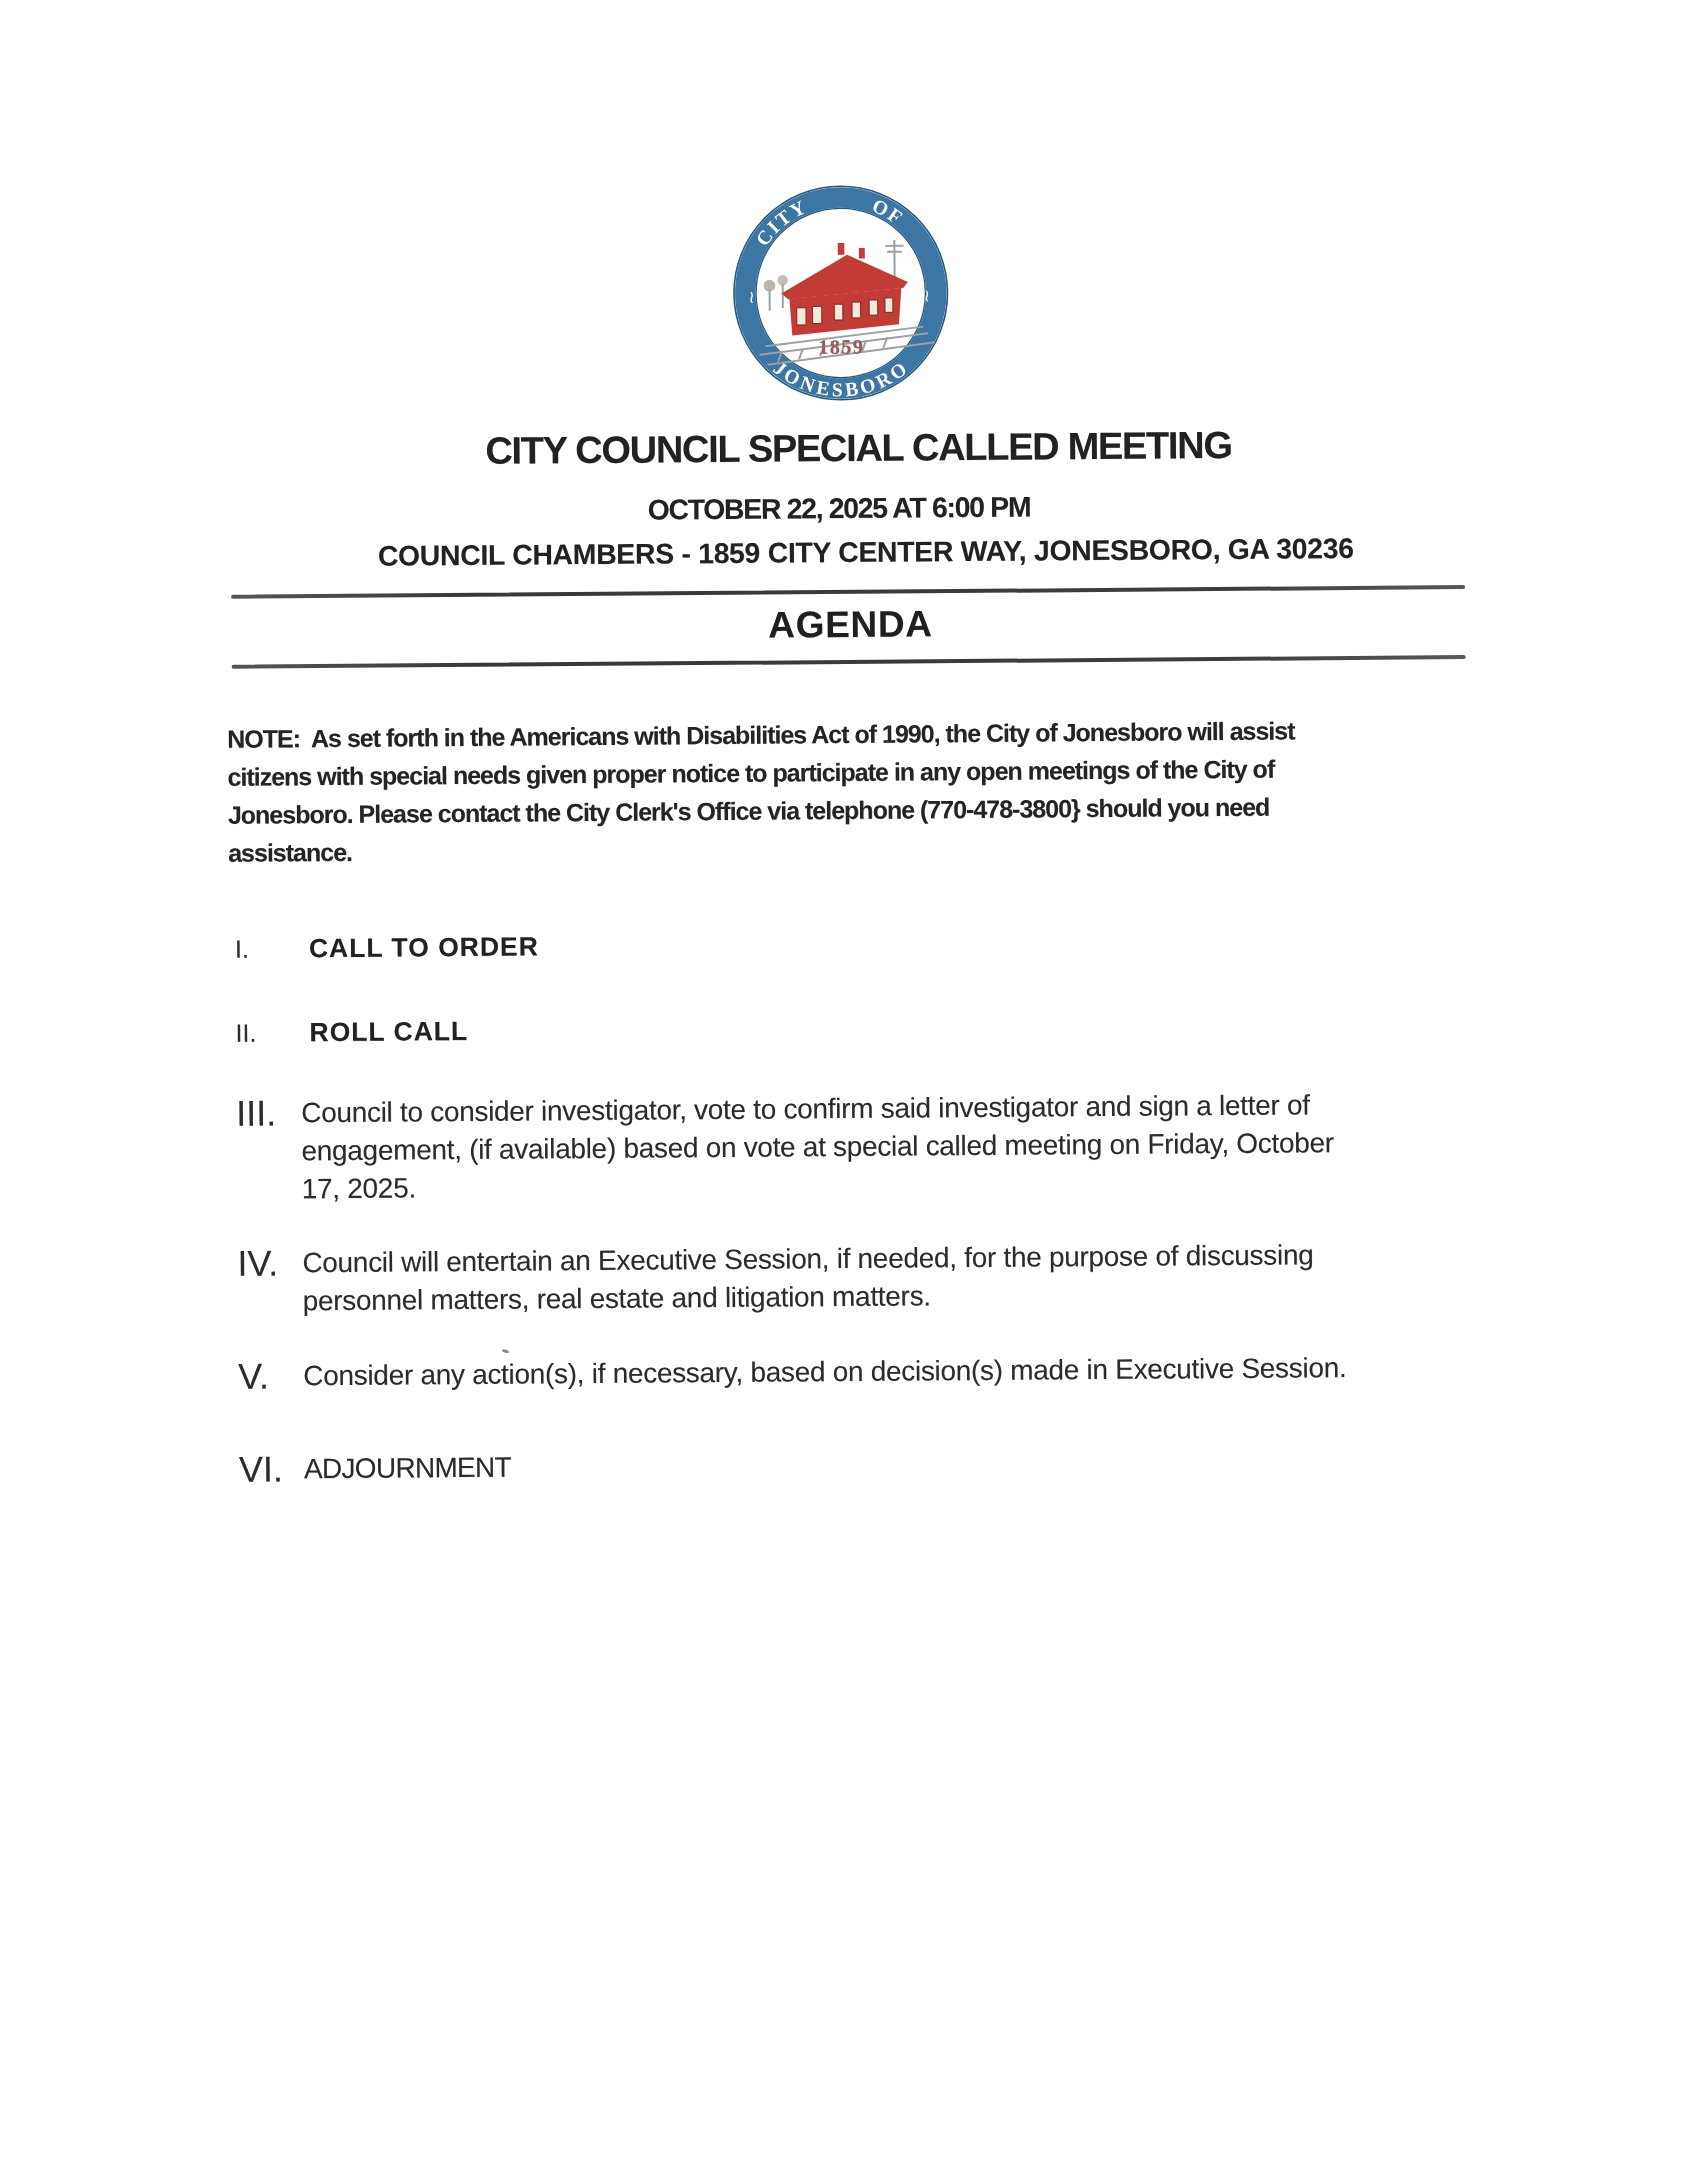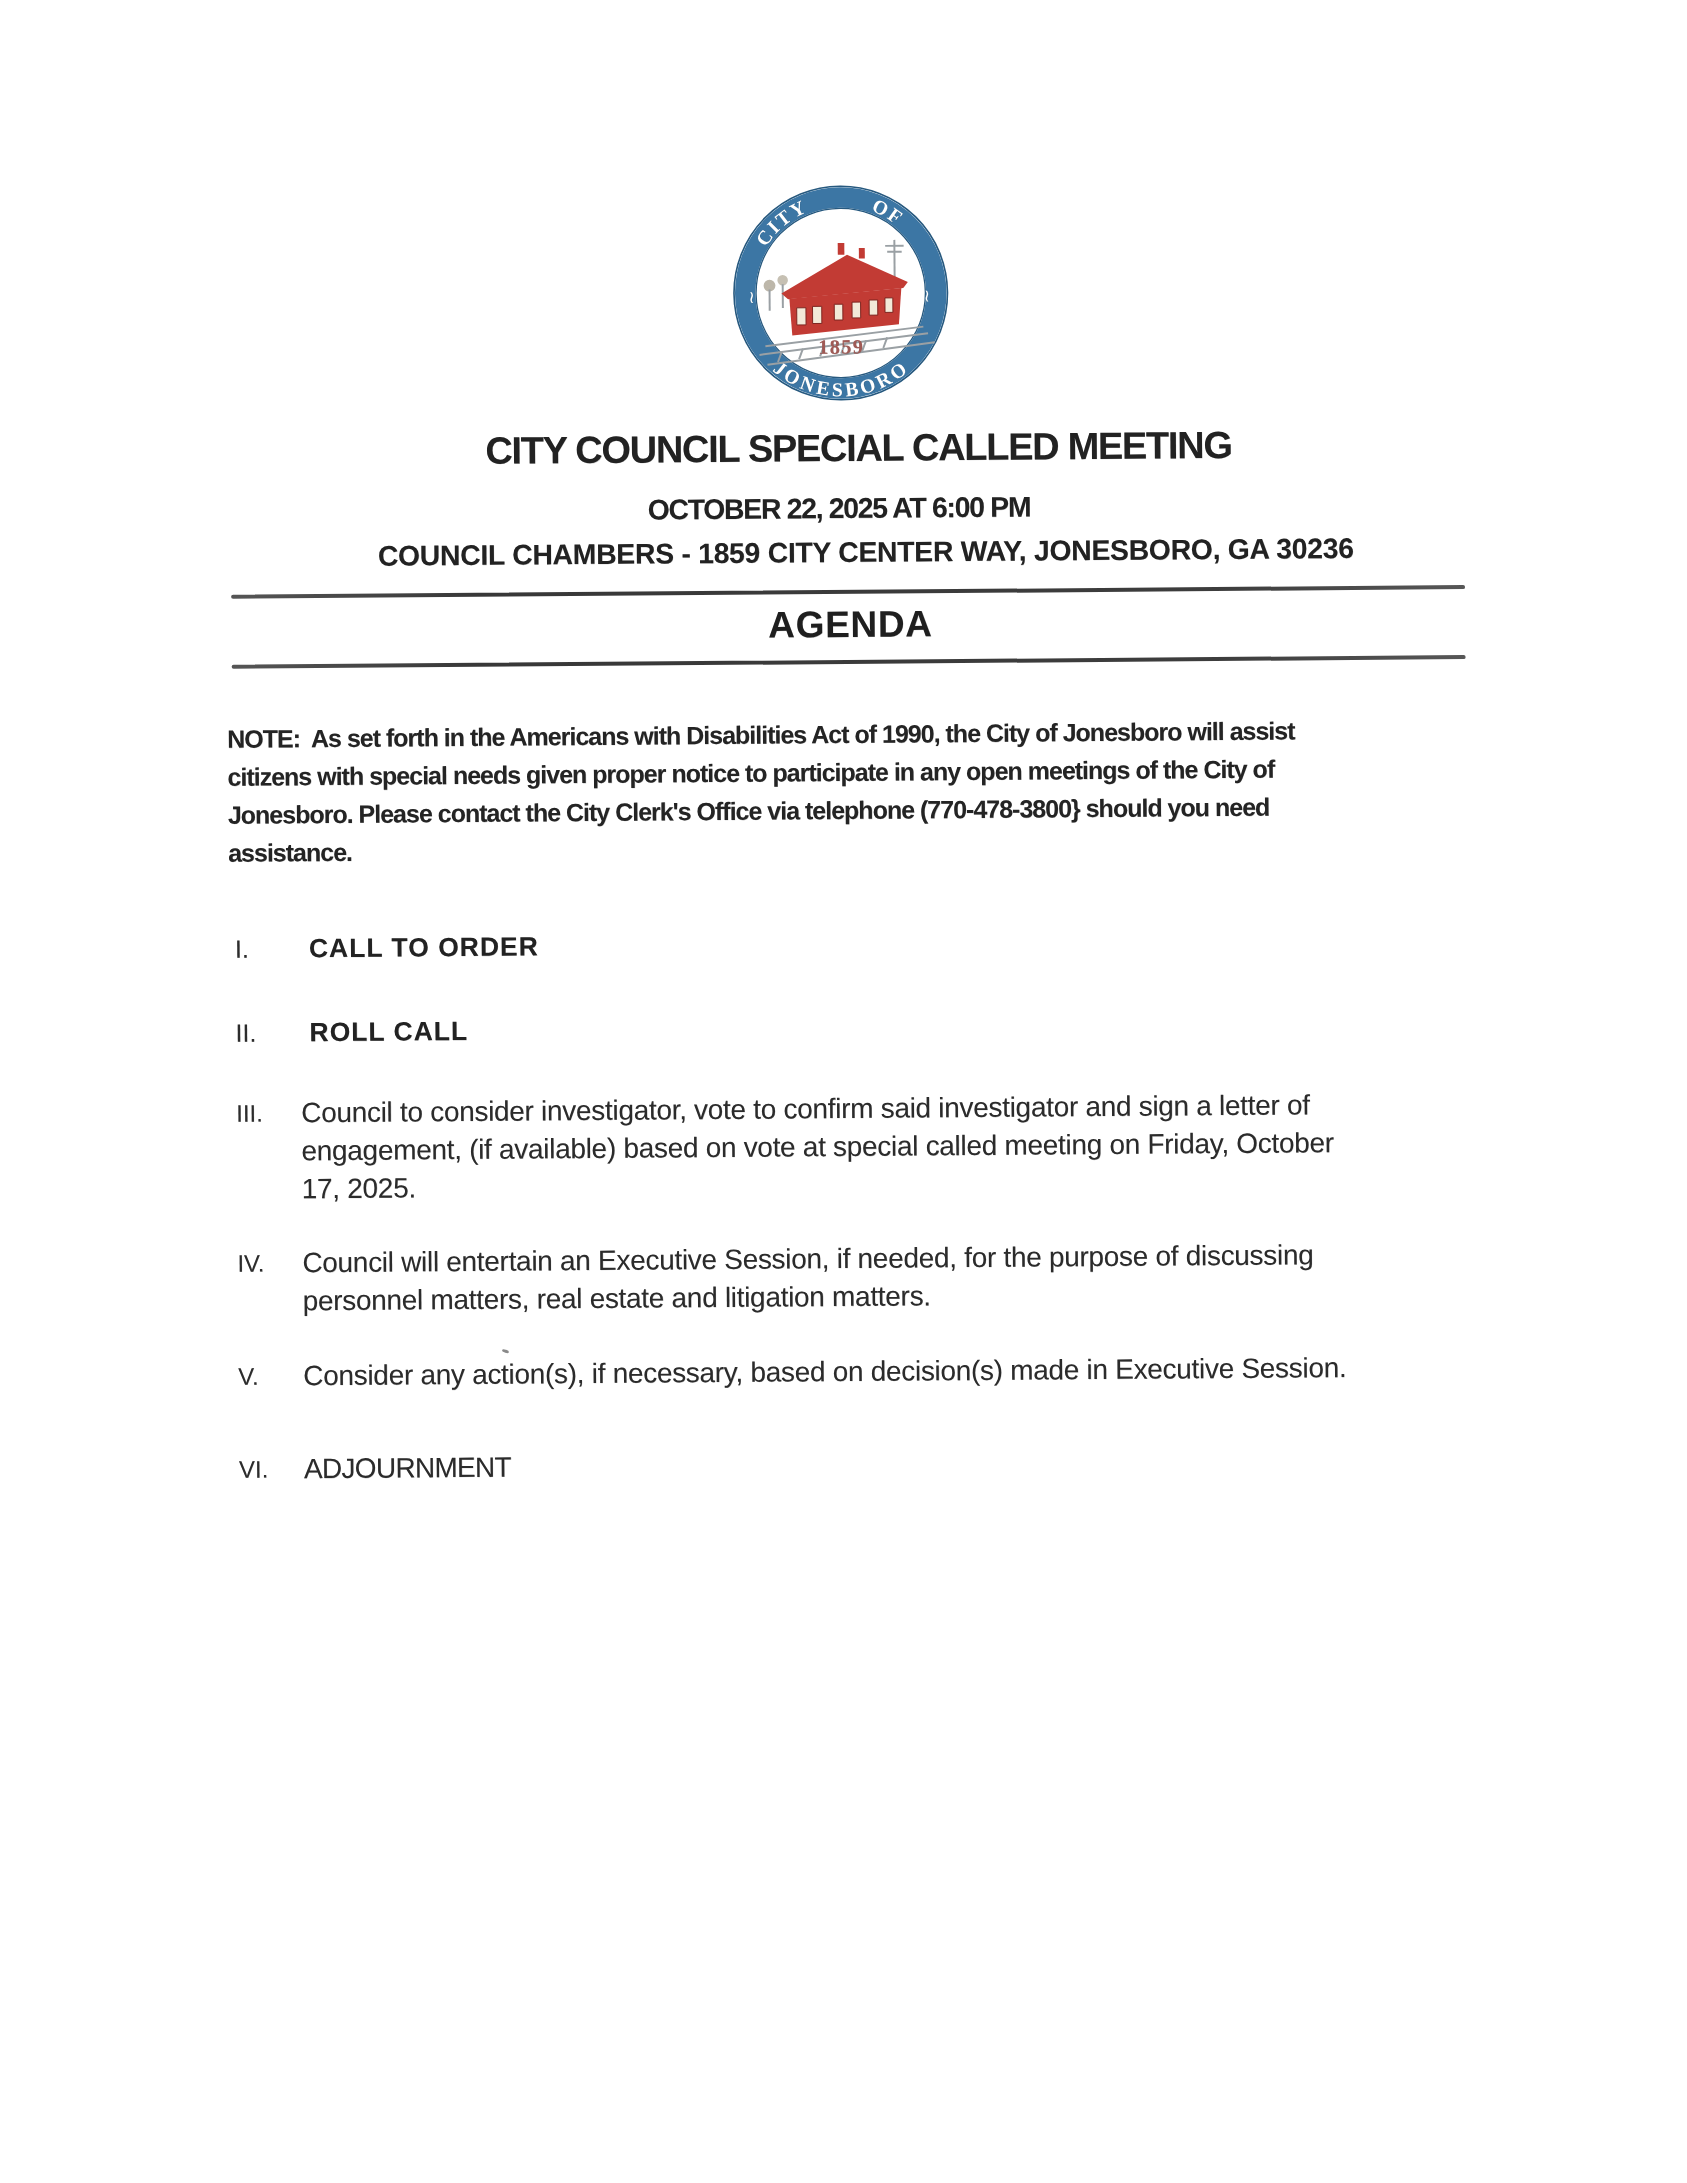--- a/index.html
+++ b/index.html
@@ -26,21 +26,21 @@
   .note{position:absolute;left:230px;top:715px;font-size:25px;font-weight:700;
     letter-spacing:-1px;color:#242424;}
   .note .note-line{line-height:38px;white-space:pre;}
   .item{position:absolute;left:236px;display:flex;align-items:flex-start;}
   .item .num{flex:none;line-height:38px;white-space:pre;}
   .item .lines .line{line-height:38px;white-space:pre;}
   .item-roman{font-size:28px;color:#2c2c2c;}
   .item-body{font-size:28px;letter-spacing:-0.3px;color:#2b2b2b;}
   .it-1 .num,.it-2 .num{width:74px;font-size:25px;}
   .it-1 .item-body,.it-2 .item-body{font-size:26.5px;font-weight:700;letter-spacing:1px;color:#222;}
-  .it-3 .num,.it-4 .num,.it-5 .num,.it-6 .num{width:65px;font-size:24px;}
+  .it-3 .num,.it-4 .num,.it-5 .num,.it-6 .num{width:65px;font-size:36px;}
   .it-6 .item-body{letter-spacing:-0.7px;}
   .speck{position:absolute;left:500px;top:1347px;width:6.6px;height:2.6px;background:#8a8a8a;
     border-radius:50%;transform:rotate(18deg);}
 </style>
 </head>
 <body>
 
 <div class="page">
   <div class="scan">
 

